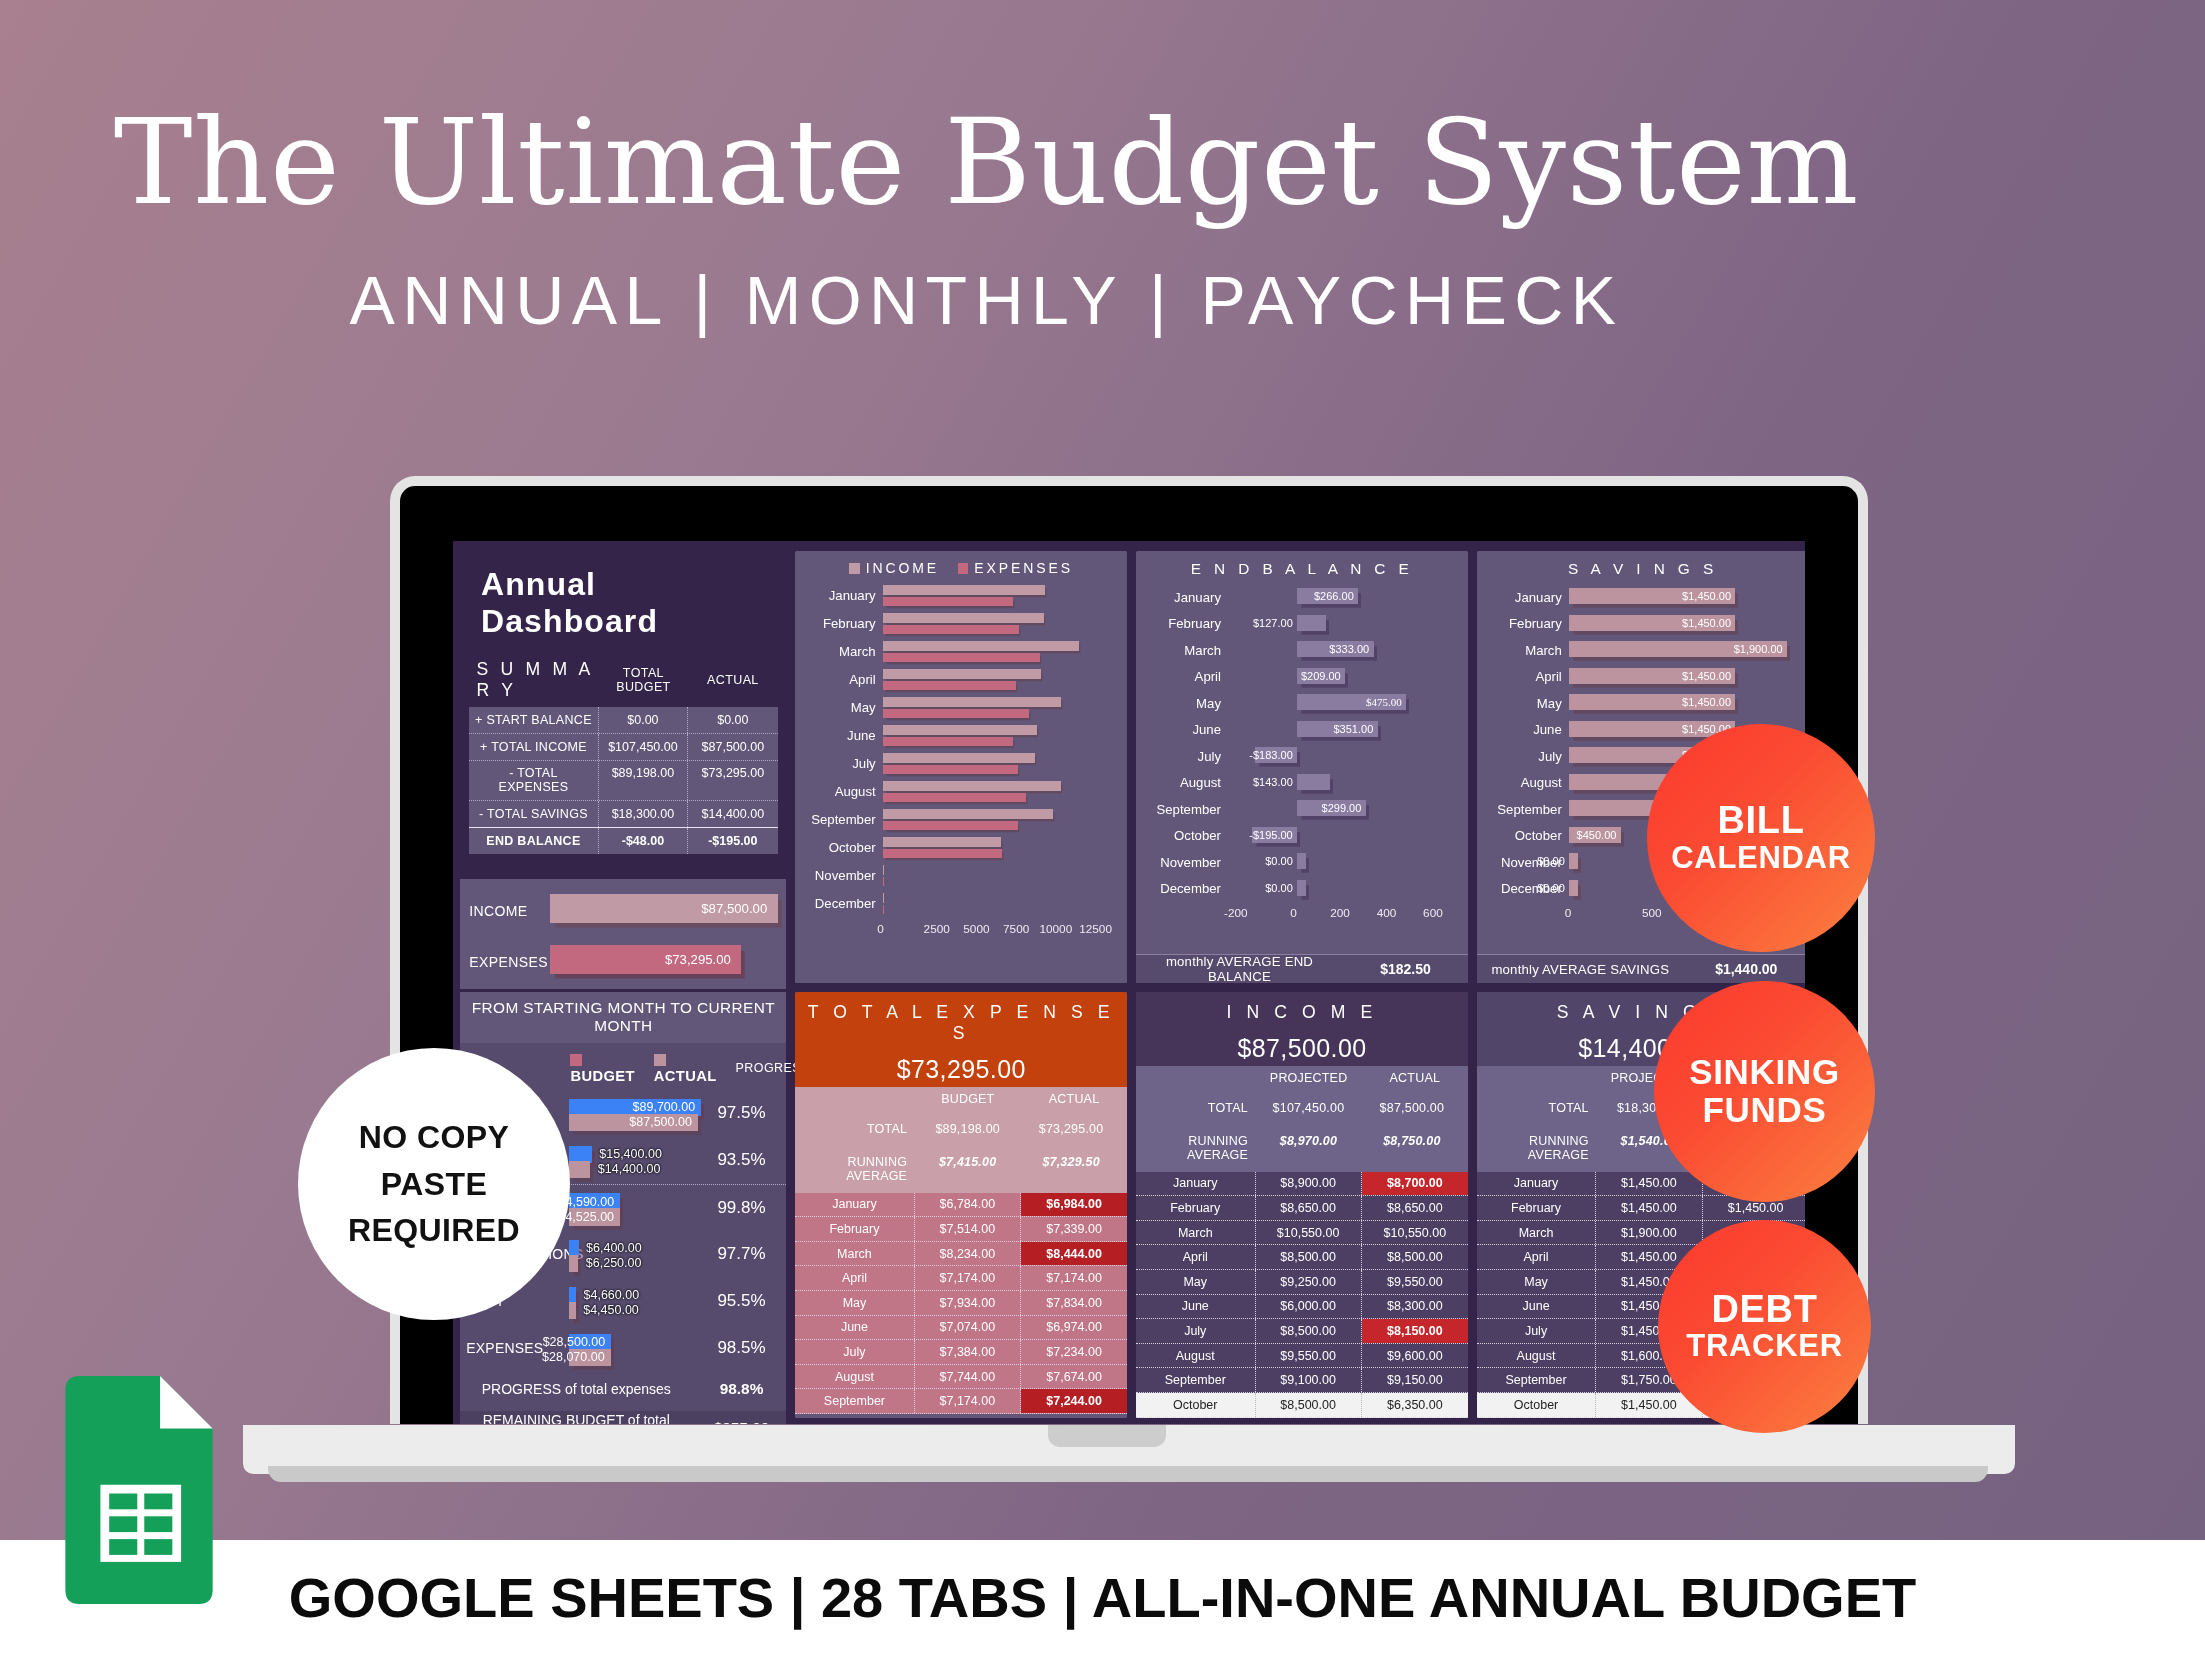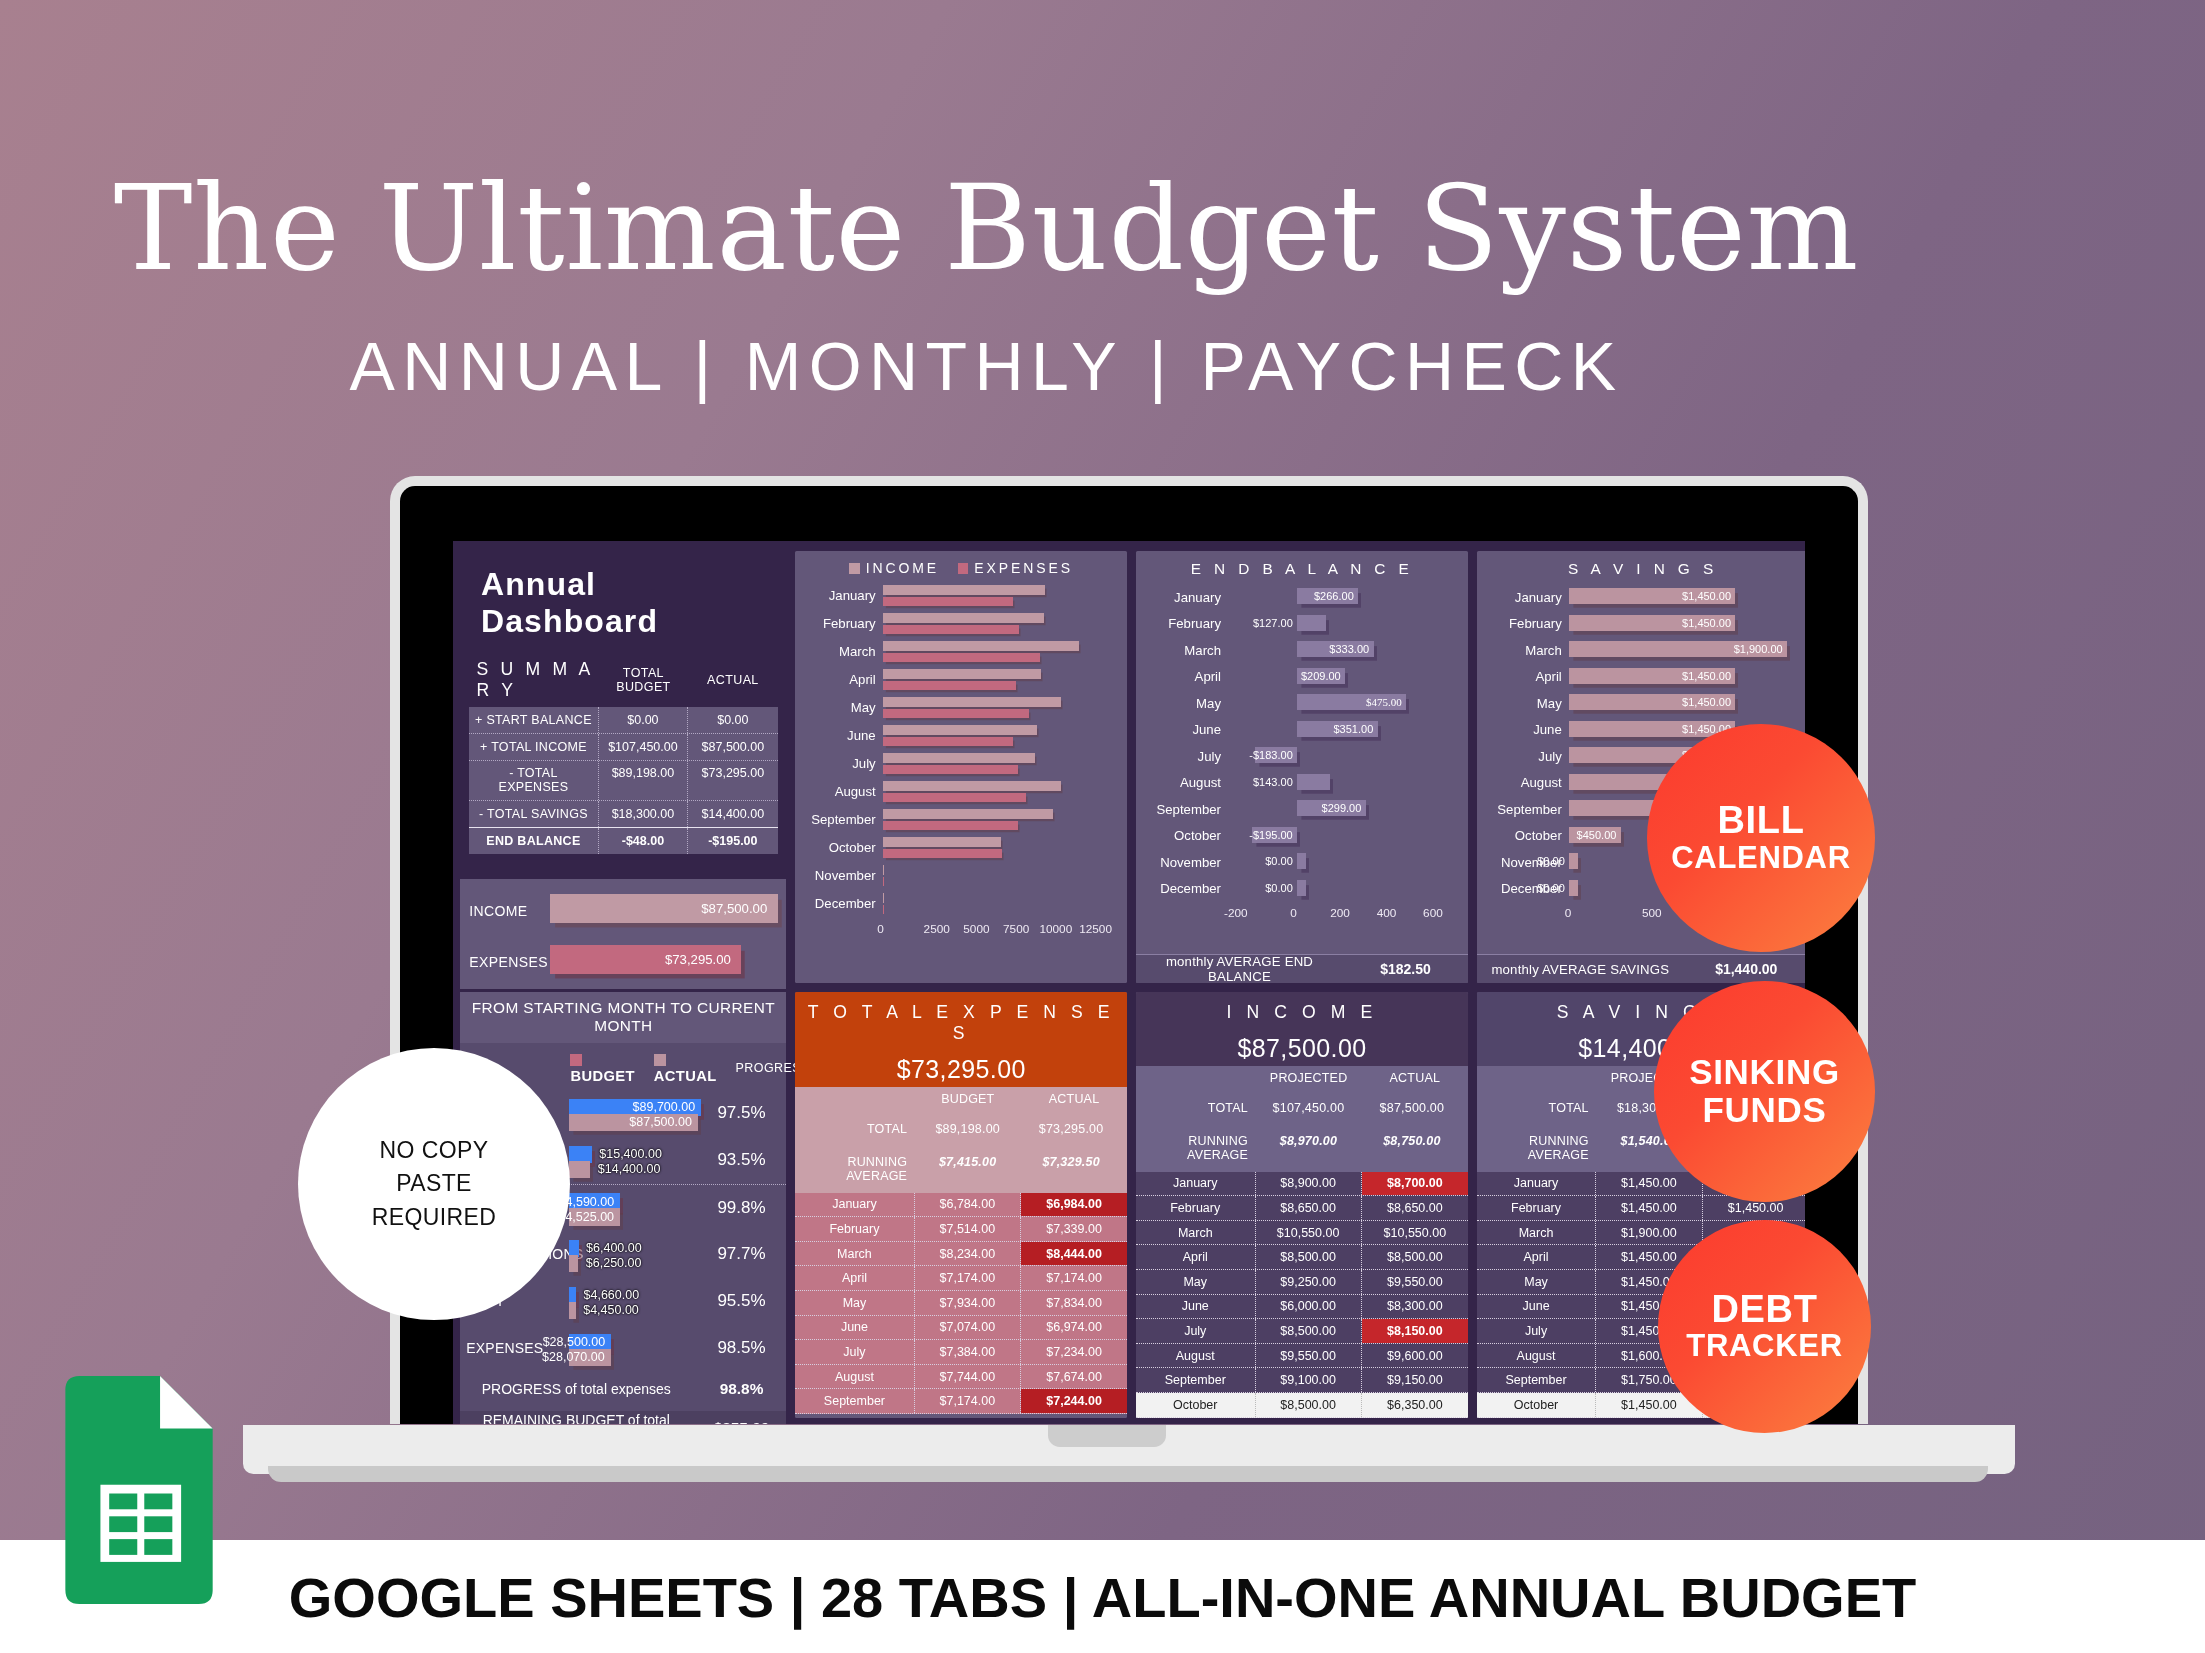--- a/index.html
+++ b/index.html
@@ -6,21 +6,21 @@
   html, body { width: 2205px; height: 1654px; }
   body {
     font-family: "Liberation Sans", sans-serif;
     background: linear-gradient(120deg, #a8808f 0%, #9a7a90 30%, #7e6584 65%, #756280 100%);
     position: relative;
     overflow: hidden;
   }
 
   
   .hero { position: absolute; top: 0; left: 0; width: 1973px; height: 470px;
-          display: flex; flex-direction: column; align-items: center; justify-content: center; }
+          display: flex; flex-direction: column; align-items: center; justify-content: flex-start; }
   .hero-title {
     font-family: "DejaVu Serif", "Liberation Serif", serif;
     font-size: 118px; color: #fff; letter-spacing: 0.7px; margin-top: 103px;
     line-height: 1; font-weight: 400; white-space: nowrap;
   }
   .hero-sub {
     font-family: "Liberation Sans", sans-serif;
     font-size: 68px; color: #fff; letter-spacing: 7.4px; margin-top: 40px;
     font-weight: 300; white-space: nowrap;
   }
@@ -182,21 +182,21 @@
   .badge { position:absolute; border-radius:50%; display:flex; flex-direction:column;
            align-items:center; justify-content:center; text-align:center; color:#fff; }
   .badge.orange { background: linear-gradient(135deg, #fc3a2e 0%, #fb4a32 40%, #fb8140 100%); }
   .b-bill  { left: 1647px; top: 724px; width: 228px; height: 228px; }
   .b-sink  { left: 1654px; top: 981px; width: 221px; height: 221px; }
   .b-debt  { left: 1658px; top: 1220px; width: 213px; height: 213px; }
   .badge .l1 { font-size: 38px; font-weight: 700; letter-spacing: 0.7px; line-height: 1.05; }
   .badge .l2 { font-size: 31px; font-weight: 700; letter-spacing: 0.7px; line-height: 1.1; }
   .b-sink .l1, .b-sink .l2 { font-size: 35px; }
   .badge.white { background:#fff; color:#111; left: 298px; top: 1048px; width: 272px; height: 272px; }
-  .badge.white .l1 { font-size: 23px; font-weight:400; line-height: 1.45; letter-spacing: 0.4px; }
+  .badge.white .l1 { font-size: 32px; font-weight:700; line-height: 1.45; letter-spacing: 0.4px; }
 
   
   .footer { position:absolute; left:0; bottom:0; width: 2205px; height: 114px; background:#fff;
             display:flex; align-items:center; justify-content:center; }
   .footer-text { font-size: 56px; font-weight: 800; letter-spacing: 0px; color:#0b0b0b;
                  white-space: nowrap; font-family:"Liberation Sans", sans-serif; }
   .gs-icon { position:absolute; left: 44px; bottom: 50px; width: 176px; height: 228px; }
 </style>
 </head>
 <body>

